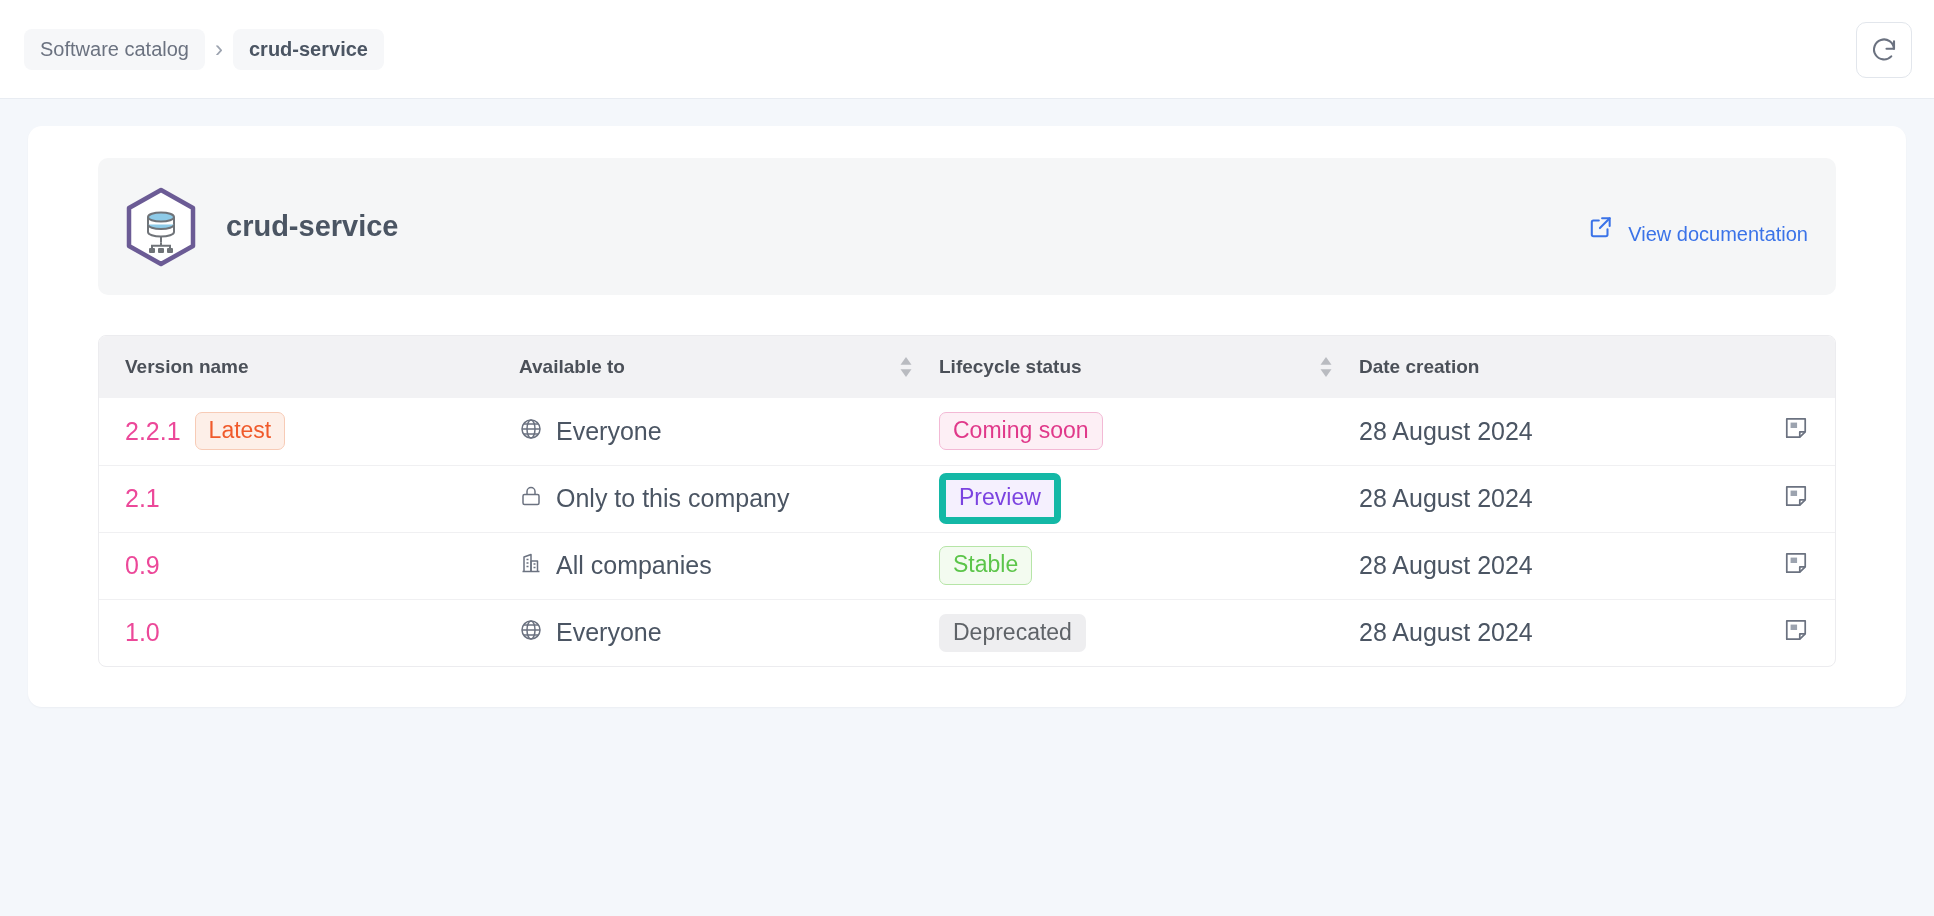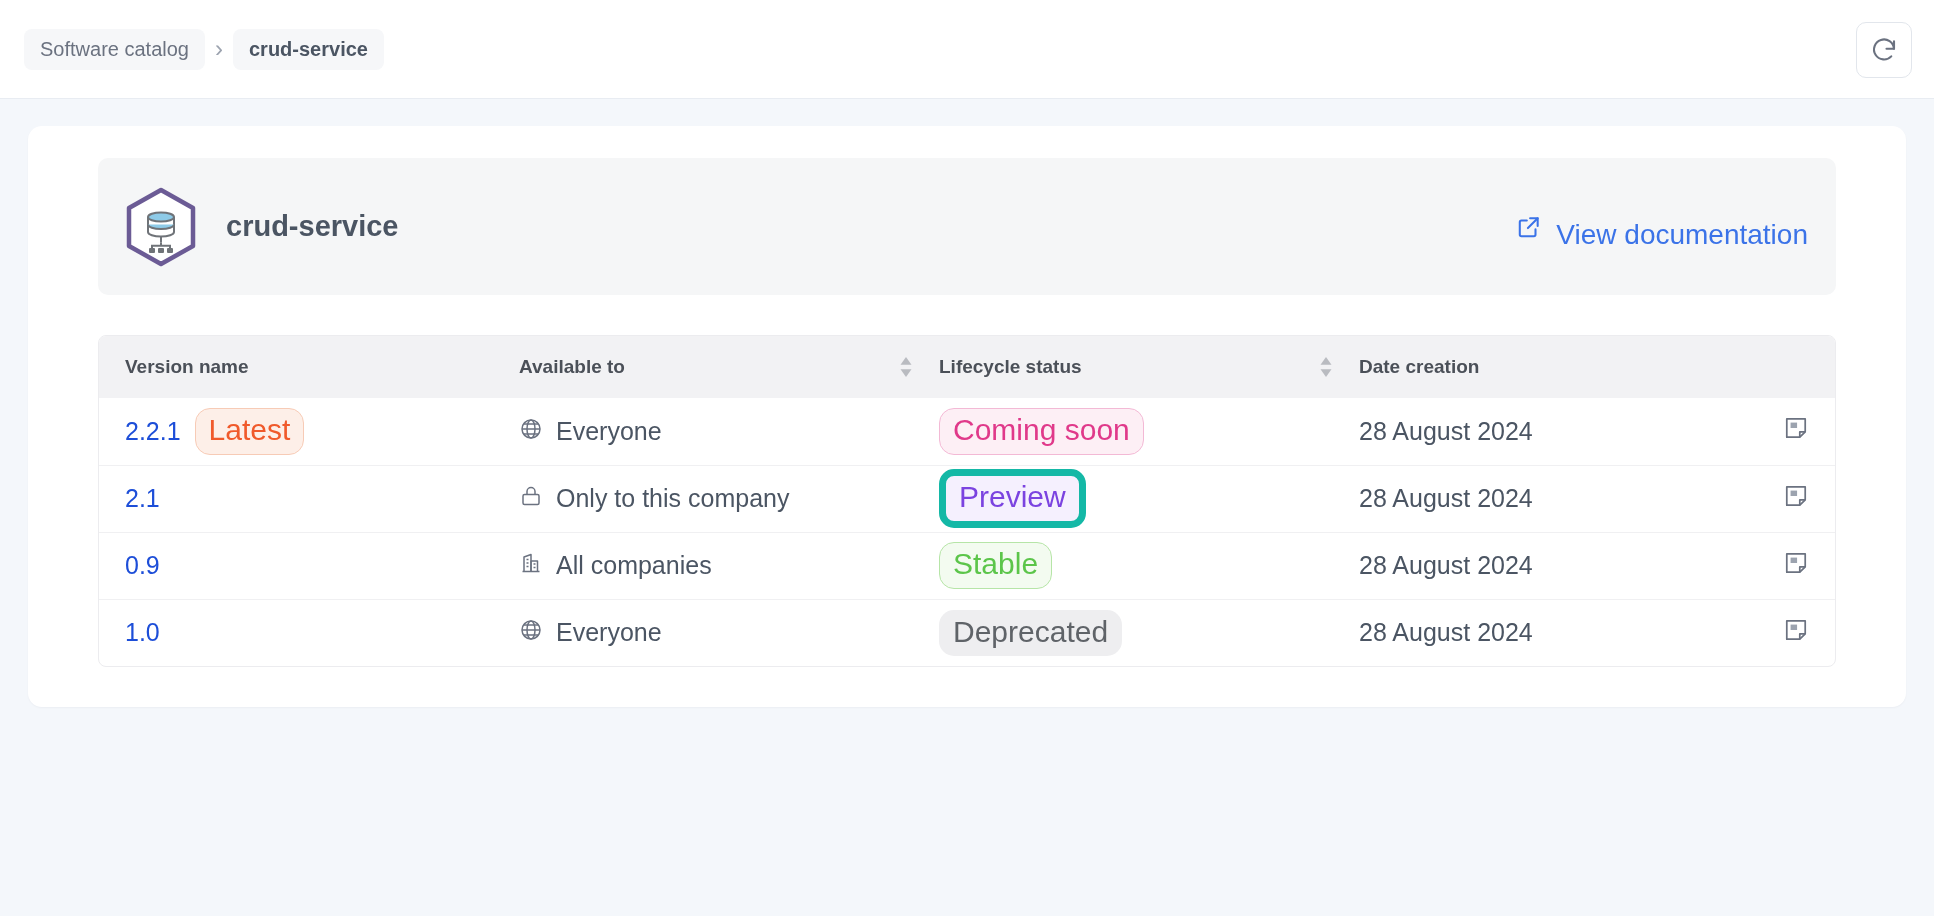--- a/index.html
+++ b/index.html
@@ -66,21 +66,21 @@
     margin: 0 34px;
     background: #f5f6f7;
     border-radius: 10px;
     height: 137px;
     display: flex; align-items: center;
     padding: 0 28px 0 26px;
   }
   .service-left { display: flex; align-items: center; gap: 28px; }
   .service-name { font-size: 29px; font-weight: bold; color: #4b5563; }
   .service-right { margin-left: auto; display: flex; align-items: center; gap: 14px; cursor: pointer; }
-  .doc-link { font-size: 28px; color: #3b73e8; margin-top: 16px; }
+  .doc-link { font-size: 20px; color: #3b73e8; margin-top: 16px; }
 
   
   .table-wrap {
     margin: 40px 34px 0 34px;
     border: 1px solid #ececef;
     border-radius: 8px;
     overflow: hidden;
   }
   table { width: 100%; border-collapse: collapse; }
   thead th {
@@ -103,27 +103,27 @@
     padding: 0;
     height: 67px;
     border-top: 1px solid #f0f0f2;
     vertical-align: middle;
     white-space: nowrap;
   }
   tbody tr:first-child td { border-top: none; }
   td.pad-l { padding-left: 26px; }
 
   .ver-cell { display: flex; align-items: center; gap: 14px; }
-  .ver-link { color: #1d4ed8; cursor: pointer; }
+  .ver-link { color: #ec4899; cursor: pointer; }
 
   .badge {
     display: inline-block;
-    font-size: 30px;
+    font-size: 23px;
     padding: 4px 13px 6px 13px;
-    border-radius: 15px;
+    border-radius: 7px;
     line-height: 1.15;
   }
   .badge-latest { color: #f05a2b; background: #fdefe8; border: 1px solid #f7cbb6; }
   .badge-coming { color: #e0398a; background: #fdeff5; border: 1px solid #f3b9d5; }
   .badge-preview { color: #7b43e0; background: #f5f0fe; border: 7px solid #14b8a6; }
   .badge-stable  { color: #5cc54a; background: #f3fbf0; border: 1px solid #b6e5a7; }
   .badge-deprecated { color: #5f6368; background: #eeeef0; border: 1px solid transparent; }
 
   .avail-cell { display: flex; align-items: flex-start; gap: 13px; color: #4b5563; }
   .note-cell { text-align: right; padding-right: 26px; }

